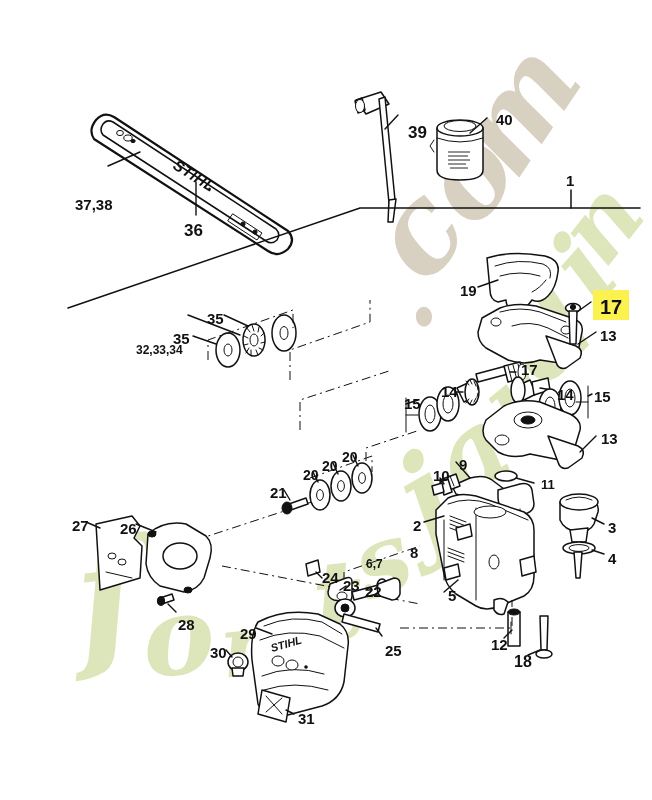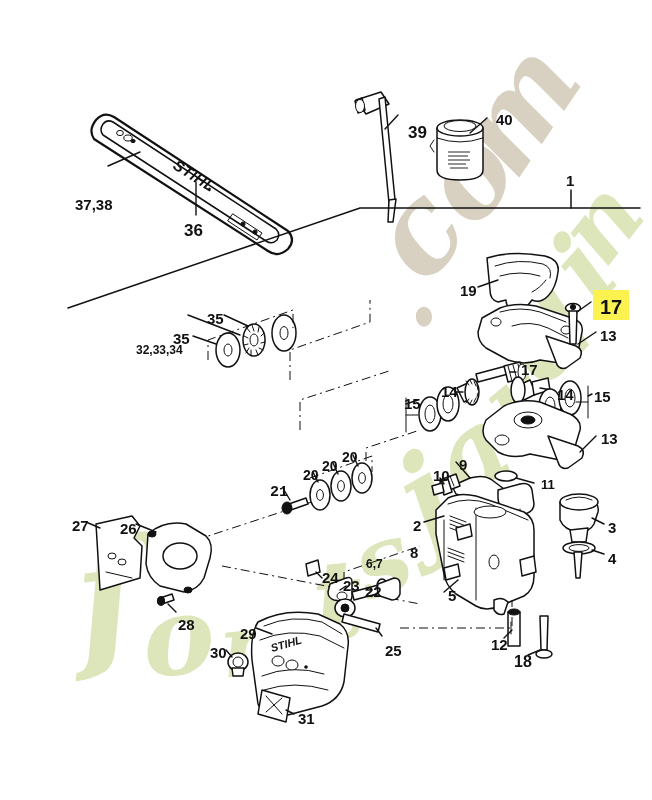--- a/index.html
+++ b/index.html
@@ -410,21 +410,21 @@
       <div class="lbl" style="left: 557px; top: 387px; font-size: 15px;">14</div>
       <div class="lbl" style="left: 404px; top: 396px; font-size: 15px;">15</div>
       <div class="lbl" style="left: 594px; top: 389px; font-size: 15px;">15</div>
       <div class="lbl" style="left: 521px; top: 362px; font-size: 15px;">17</div>
       <div class="lbl" style="left: 600px; top: 297px; font-size: 20px;">17</div>
       <div class="lbl" style="left: 514px; top: 654px; font-size: 16px;">18</div>
       <div class="lbl" style="left: 460px; top: 283px; font-size: 15px;">19</div>
       <div class="lbl" style="left: 303px; top: 468px; font-size: 14px;">20</div>
       <div class="lbl" style="left: 322px; top: 459px; font-size: 14px;">20</div>
       <div class="lbl" style="left: 342px; top: 450px; font-size: 14px;">20</div>
-      <div class="lbl" style="left: 270px; top: 485px; font-size: 15px; font-family: Liberation Mono, monospace;">21</div>
+      <div class="lbl" style="left: 270px; top: 485px; font-size: 15px;">21</div>
       <div class="lbl" style="left: 365px; top: 584px; font-size: 15px;">22</div>
       <div class="lbl" style="left: 343px; top: 578px; font-size: 15px;">23</div>
       <div class="lbl" style="left: 322px; top: 570px; font-size: 15px;">24</div>
       <div class="lbl" style="left: 385px; top: 643px; font-size: 15px;">25</div>
       <div class="lbl" style="left: 120px; top: 521px; font-size: 15px;">26</div>
       <div class="lbl" style="left: 72px; top: 518px; font-size: 15px;">27</div>
       <div class="lbl" style="left: 178px; top: 617px; font-size: 15px;">28</div>
       <div class="lbl" style="left: 240px; top: 626px; font-size: 15px;">29</div>
       <div class="lbl" style="left: 210px; top: 645px; font-size: 15px;">30</div>
       <div class="lbl" style="left: 298px; top: 711px; font-size: 15px;">31</div>

